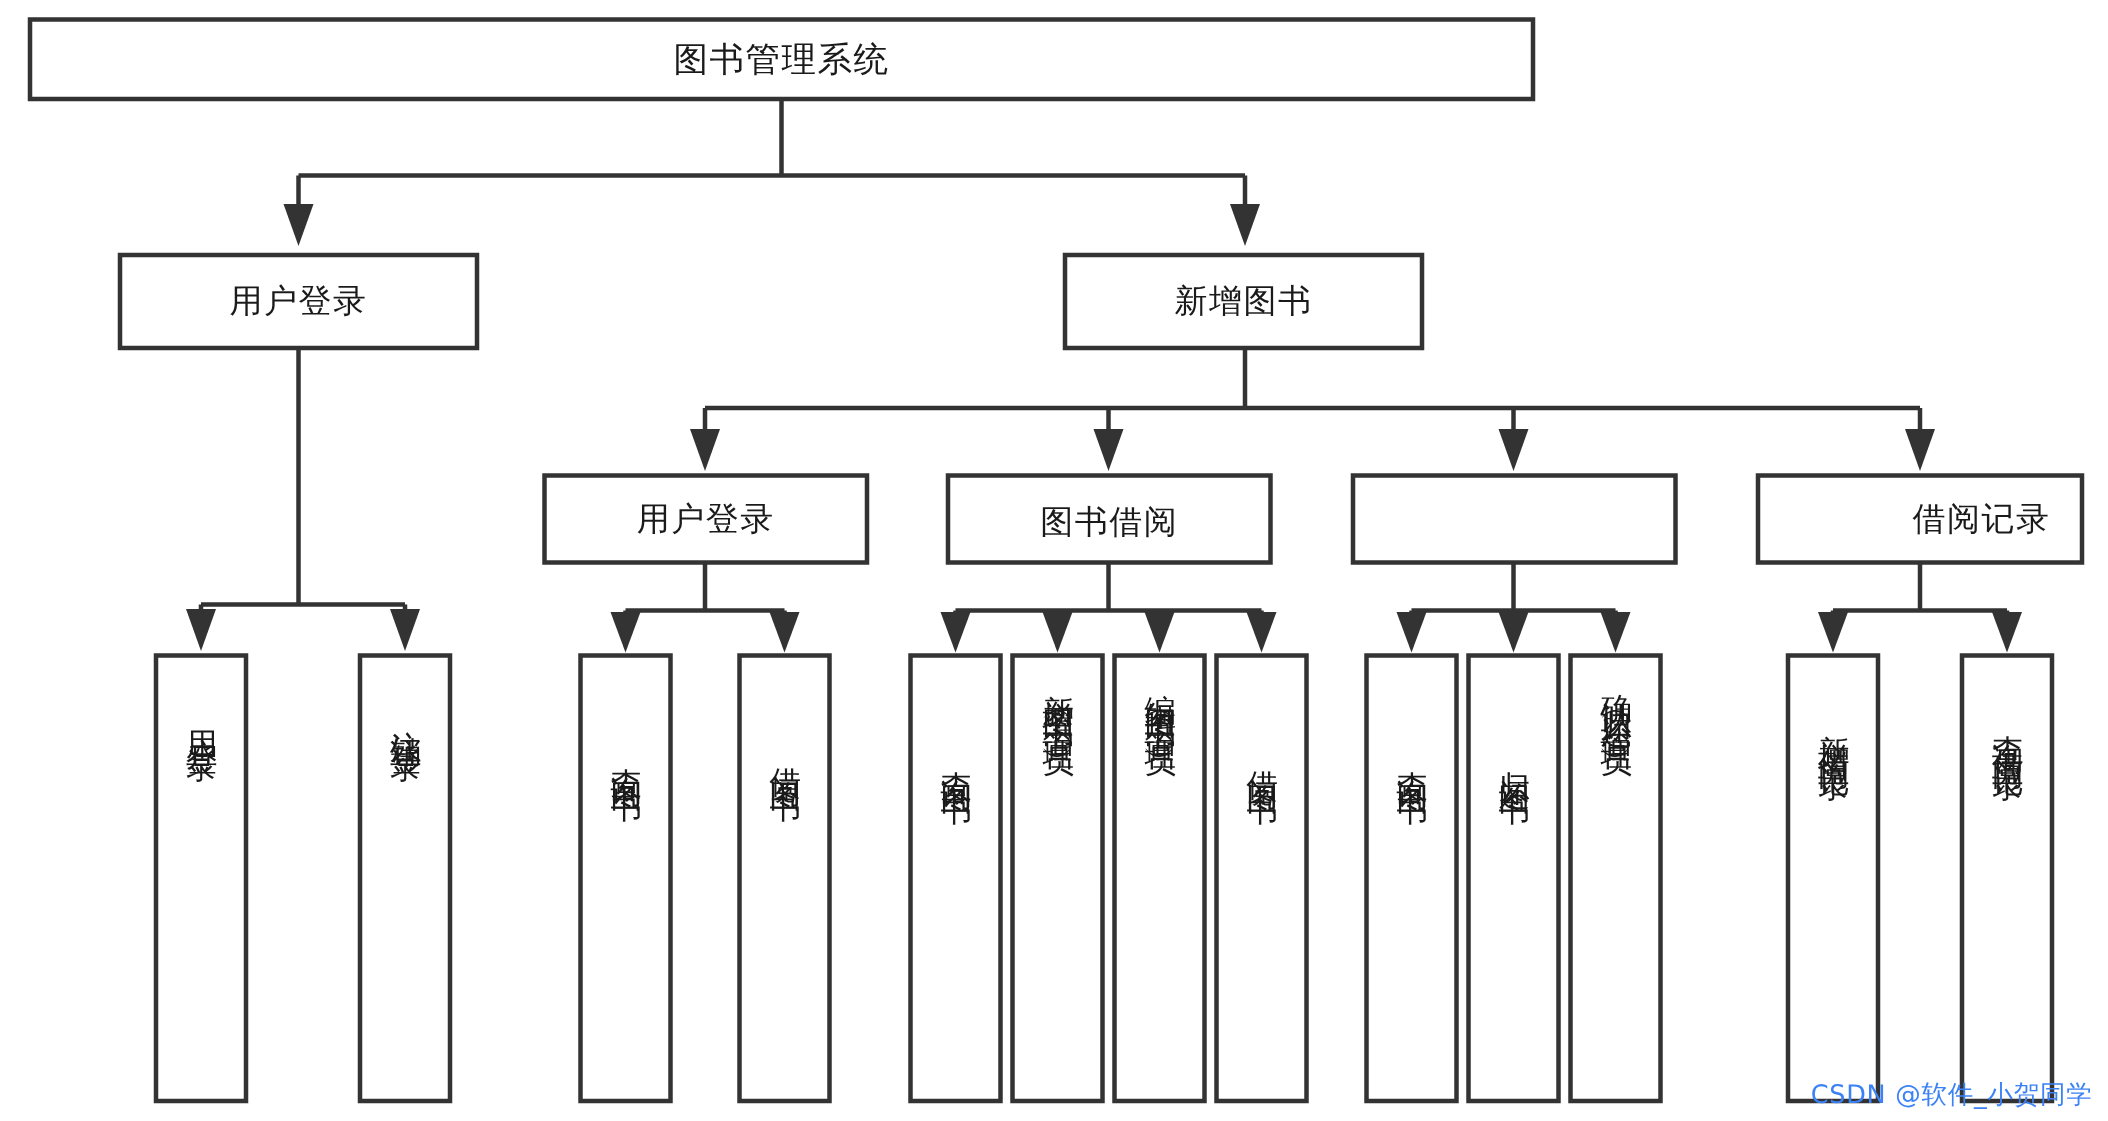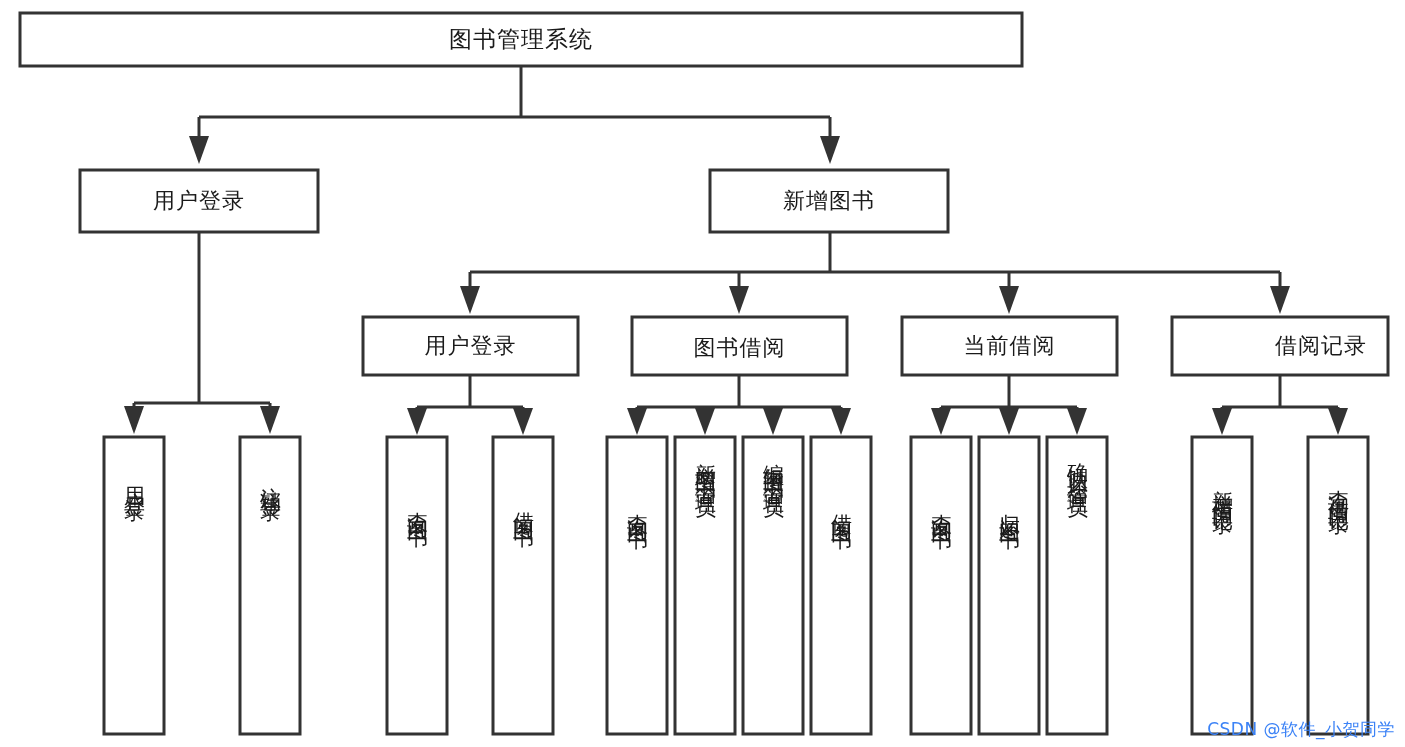--- a/index.html
+++ b/index.html
@@ -196,23 +196,20 @@
   <div class="hlabel-wrap" style="left:710px; top:170px; width:238px; height:62px;">
     <span class="hlabel-text">新增图书</span>
   </div>
 
   <div class="hlabel-wrap" style="left:363px; top:317px; width:215px; height:58px;">
     <span class="hlabel-text">用户登录</span>
   </div>
   <div class="hlabel-wrap" style="left:632px; top:317px; width:215px; height:62px;">
     <span class="hlabel-text">图书借阅</span>
   </div>
-  <div class="hlabel-wrap" style="left:902px; top:317px; width:215px; height:58px;">
-    <span class="hlabel-text">当前借阅</span>
-  </div>
   <div class="hlabel-wrap" style="left:1172px; top:317px; width:216px; height:58px;padding-left:41px;">
     <span class="hlabel-text">借阅记录</span>
   </div>
 
   <div class="vlabel-wrap" style="left:104px; top:470px; width:60px; height:264px;">
     <span class="vlabel-text">用户登录</span>
   </div>
   <div class="vlabel-wrap" style="left:240px; top:470px; width:60px; height:264px;">
     <span class="vlabel-text">注销登录</span>
   </div>

